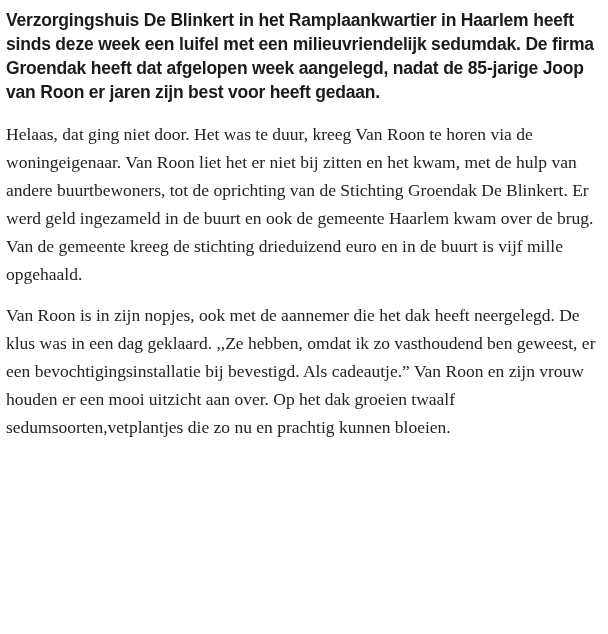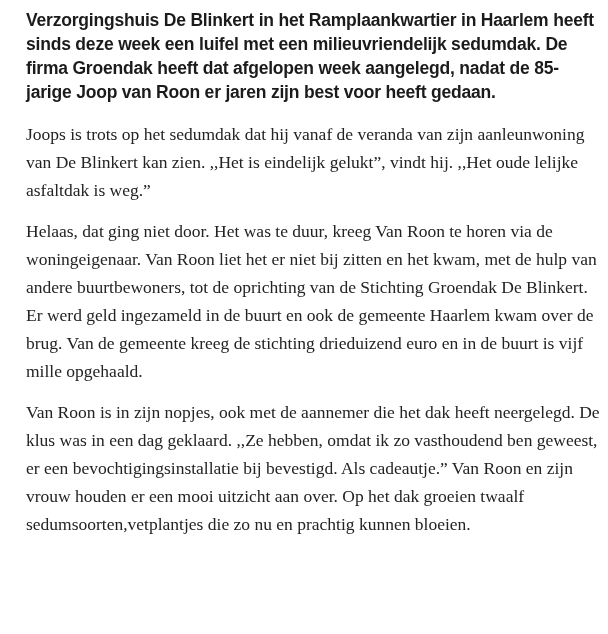--- a/index.html
+++ b/index.html
@@ -9,21 +9,21 @@
   }
   body {
     width: 608px;
     height: 634px;
     box-sizing: border-box;
     overflow: hidden;
   }
   .article {
     box-sizing: border-box;
     width: 608px;
-    padding: 8px 8px 0 26px;
+    padding: 8px 8px 0 6px;
   }
   .lead {
     font-family: "Liberation Sans", sans-serif;
     font-weight: 700;
     font-size: 17.5px;
     line-height: 24px;
     letter-spacing: -0.2px;
     color: #1b1b1b;
     margin: 0 0 16px 0;
   }
@@ -35,19 +35,18 @@
     color: #232323;
     margin: 0 0 13px 0;
   }
 </style>
 </head>
 <body>
 
 <article class="article">
   <p class="lead">Verzorgingshuis De Blinkert in het Ramplaankwartier in Haarlem heeft sinds deze week een luifel met een milieuvriendelijk sedumdak. De firma Groendak heeft dat afgelopen week aangelegd, nadat de 85-jarige Joop van Roon er jaren zijn best voor heeft gedaan.</p>
 
-  <p class="para">Joops is trots op het sedumdak dat hij vanaf de veranda van zijn aanleunwoning van De Blinkert kan zien. ,,Het is eindelijk gelukt”, vindt hij. ,,Het oude lelijke asfaltdak is weg.”</p>
 
 
   <p class="para">Helaas, dat ging niet door. Het was te duur, kreeg Van Roon te horen via de woningeigenaar. Van Roon liet het er niet bij zitten en het kwam, met de hulp van andere buurtbewoners, tot de oprichting van de Stichting Groendak De Blinkert. Er werd geld ingezameld in de buurt en ook de gemeente Haarlem kwam over de brug. Van de gemeente kreeg de stichting drieduizend euro en in de buurt is vijf mille opgehaald.</p>
 
   <p class="para">Van Roon is in zijn nopjes, ook met de aannemer die het dak heeft neergelegd. De klus was in een dag geklaard. ,,Ze hebben, omdat ik zo vasthoudend ben geweest, er een bevochtigingsinstallatie bij bevestigd. Als cadeautje.” Van Roon en zijn vrouw houden er een mooi uitzicht aan over. Op het dak groeien twaalf sedumsoorten,vetplantjes die zo nu en prachtig kunnen bloeien.</p>
 </article>
 
 </body></html>

